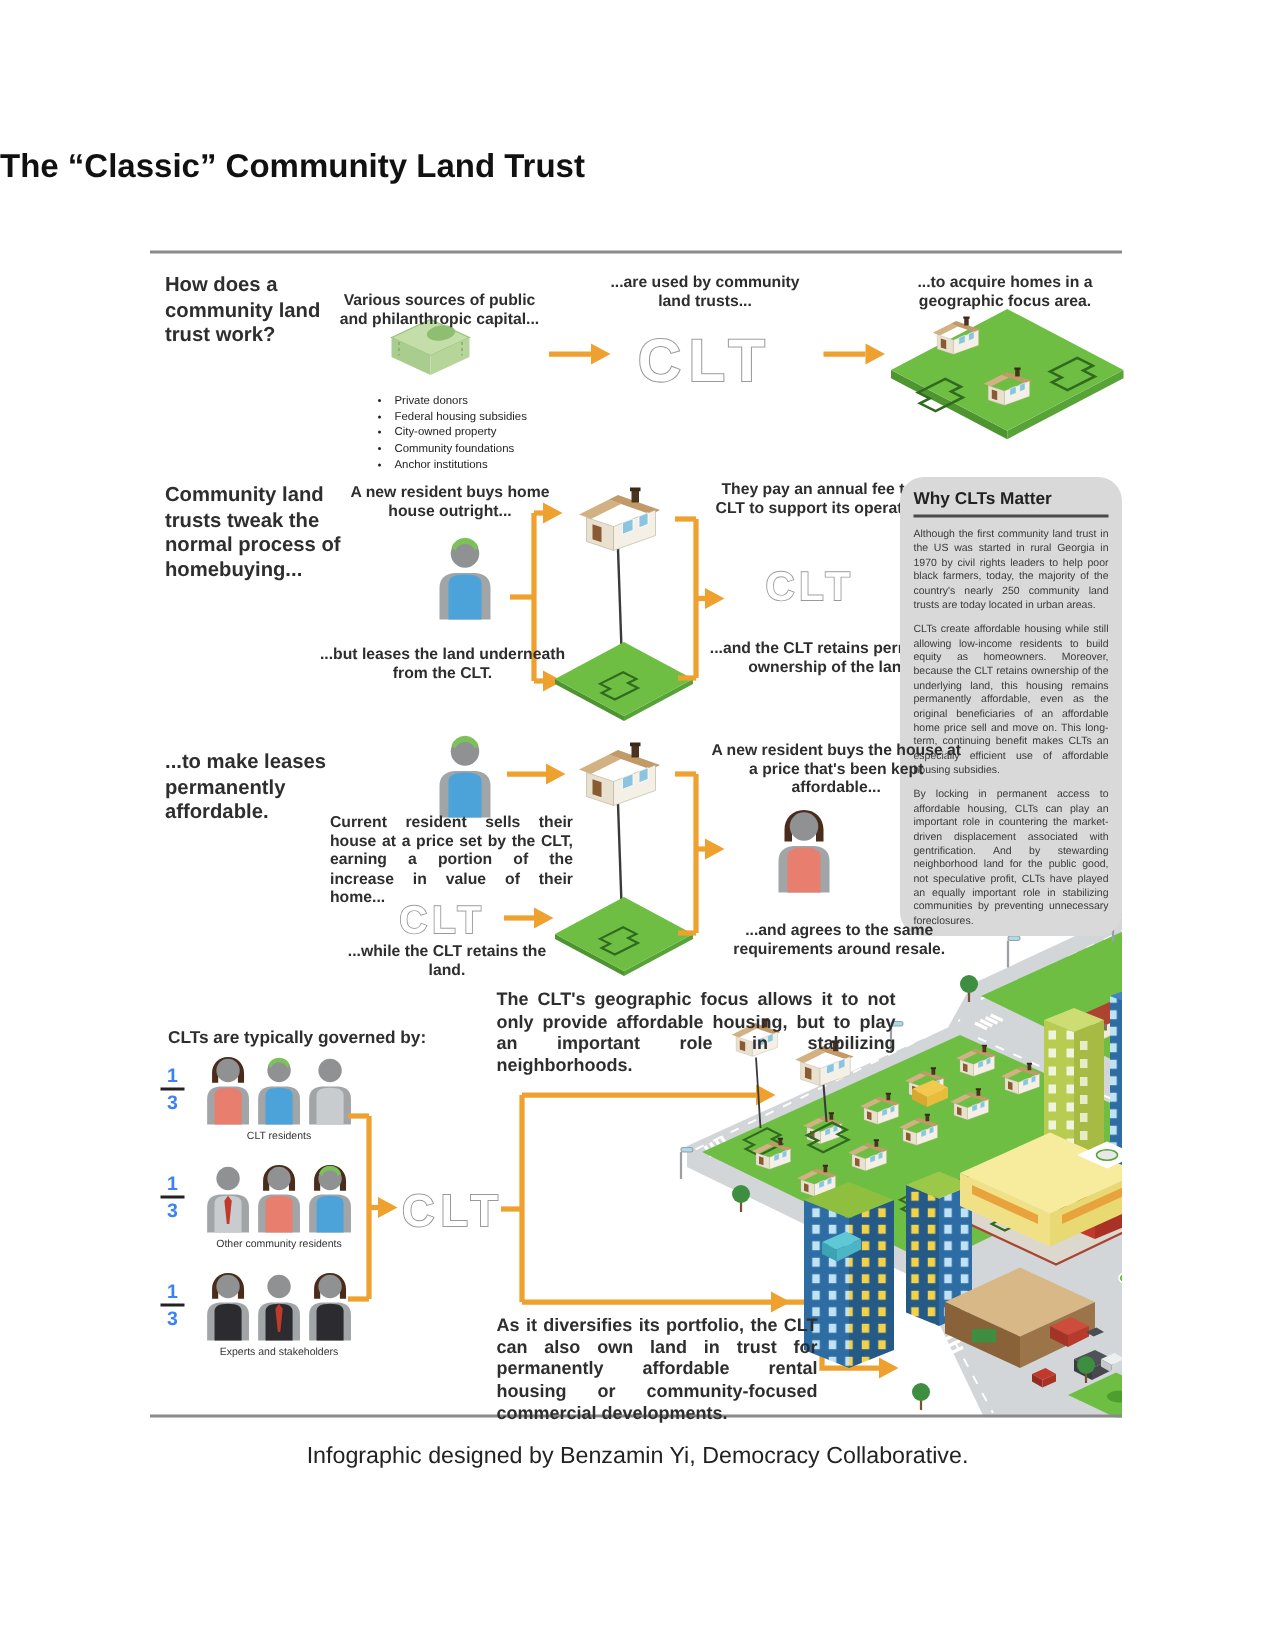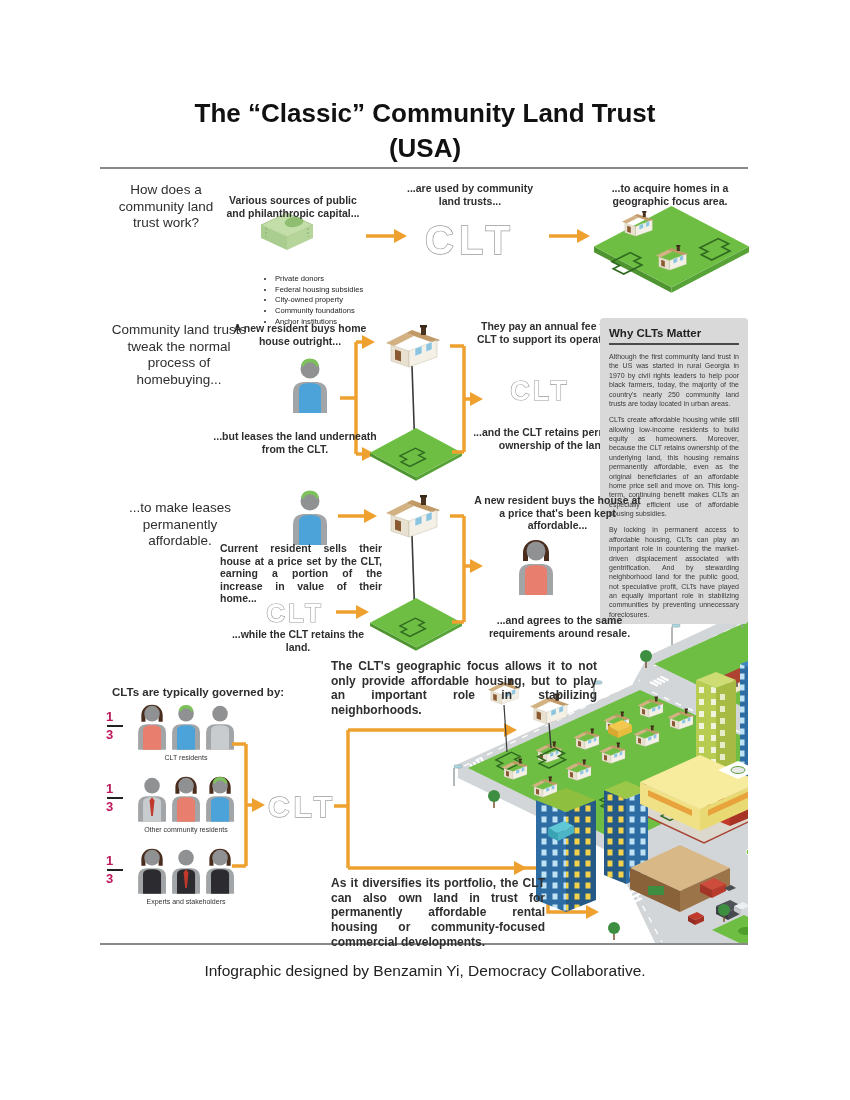--- a/index.html
+++ b/index.html
@@ -2,35 +2,35 @@
 <html><head>
 <meta charset="utf-8">
 <style>
   html,body{margin:0;padding:0;}
   body{
     width:850px;height:1100px;position:relative;background:#FFFFFF;
     font-family:"Liberation Sans", sans-serif;color:#2B2B2B;overflow:hidden;
   }
   #gfx{position:absolute;left:0;top:0;z-index:1;}
   .txt{position:absolute;z-index:2;}
-  .page-title{width:850px;text-align:center;font-weight:bold;font-size:26px;line-height:1.35;color:#111;}
+  .page-title{width:850px;text-align:left;font-weight:bold;font-size:22px;line-height:1.35;color:#111;}
   .rule{position:absolute;height:2px;background:#8A8A8A;z-index:2;}
-  .t-head{font-weight:normal;font-size:13.5px;line-height:1.24;color:#2E2E2E;text-align:center;}
+  .t-head{font-weight:bold;font-size:13.5px;line-height:1.24;color:#2E2E2E;}
   .t-cap{font-weight:bold;font-size:10.5px;line-height:1.2;text-align:center;color:#2E2E2E;}
   .t-cap.just{text-align:justify;}
   .t-flow{font-weight:bold;font-size:12px;line-height:1.22;text-align:justify;color:#2E2E2E;}
   .t-gov{font-weight:bold;font-size:11.5px;color:#2E2E2E;}
   .t-grouplabel{font-size:7px;text-align:center;color:#333;}
-  ul.sources{margin:12px;padding-left:11px;font-size:7.6px;line-height:1.4;color:#222;}
+  ul.sources{margin:0;padding-left:11px;font-size:7.6px;line-height:1.4;color:#222;}
   ul.sources li{margin:0;}
-  .why{background:#D9D9D9;border-radius:4px;padding:9px 9px 4px 9px;box-sizing:border-box;}
+  .why{background:#D9D9D9;border-radius:16px;padding:9px 9px 4px 9px;box-sizing:border-box;}
   .why h3{margin:0;font-size:11.5px;color:#222;}
   .why .bar{height:2px;background:#4A4A4A;margin:4px 0 7px;}
   .why p{margin:0 0 7px;font-size:7px;line-height:1.34;text-align:justify;color:#3A3A3A;}
-  .fraction{position:absolute;z-index:2;width:18px;font-weight:bold;font-size:13px;color:#be185d;line-height:1.05;}
+  .fraction{position:absolute;z-index:2;width:18px;text-align:center;font-weight:bold;font-size:13px;color:#3b82f6;line-height:1.05;}
   .fraction .fbar{height:2px;background:#222;margin:1px 1px;}
   .footer-credit{width:850px;text-align:center;font-size:15.5px;color:#222;}
   svg text.cltoutline{
     font-family:"Liberation Sans", sans-serif;font-weight:bold;
     fill:#FFFFFF;stroke:#9A9A9A;paint-order:stroke;
   }
 </style>
 </head>
 <body>
 
@@ -395,21 +395,20 @@
       <use href="#g-lamp" transform="translate(594,702)"></use>
       <use href="#g-lamp" transform="translate(672,645)"></use>
       <use href="#g-lamp" transform="translate(454,786)"></use>
       <use href="#g-lamp" transform="translate(742,628)"></use>
     </g>
   </g>
 </svg>
 
 <div class="txt page-title" style="left:0;top:96px">
   <div>The “Classic” Community Land Trust</div>
-  <div>(USA)</div>
 </div>
 
 <div class="rule" style="left:100px;top:167px;width:648px"></div>
 <div class="rule" style="left:100px;top:943px;width:648px"></div>
 
 <div class="txt t-head" style="left:110px;top:182px;width:112px">How does a community land trust work?</div>
 <div class="txt t-cap" style="left:222px;top:194px;width:142px">Various sources of public and philanthropic capital...</div>
 <ul class="txt sources" style="left:252px;top:262px;width:122px">
   <li>Private donors</li>
   <li>Federal housing subsidies</li>

